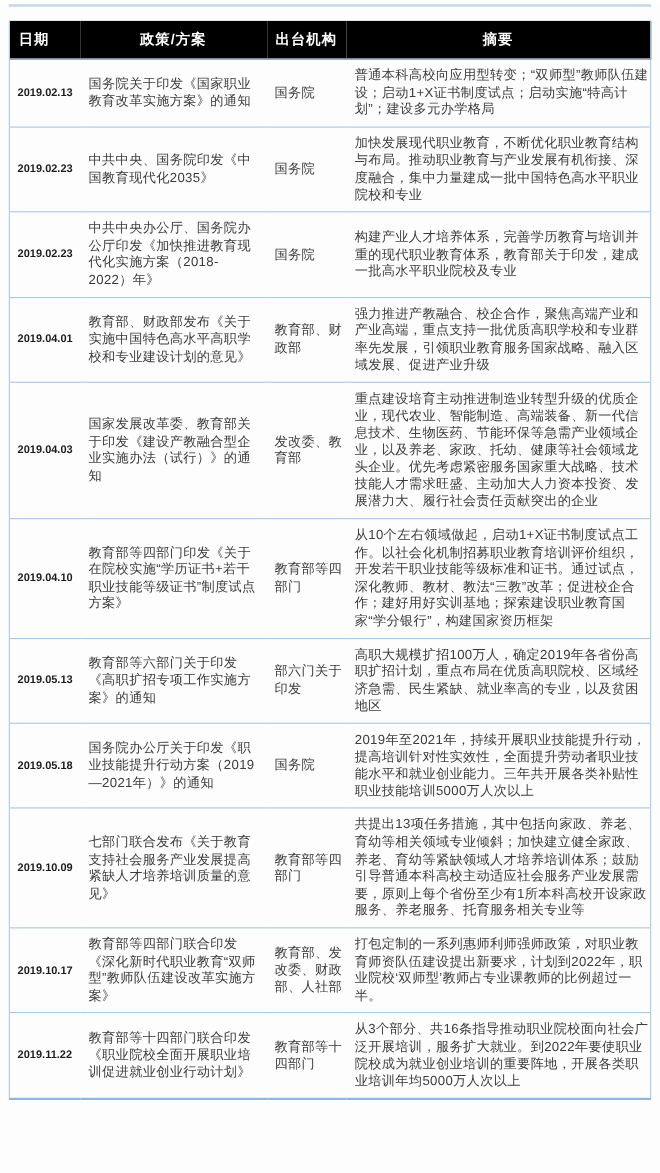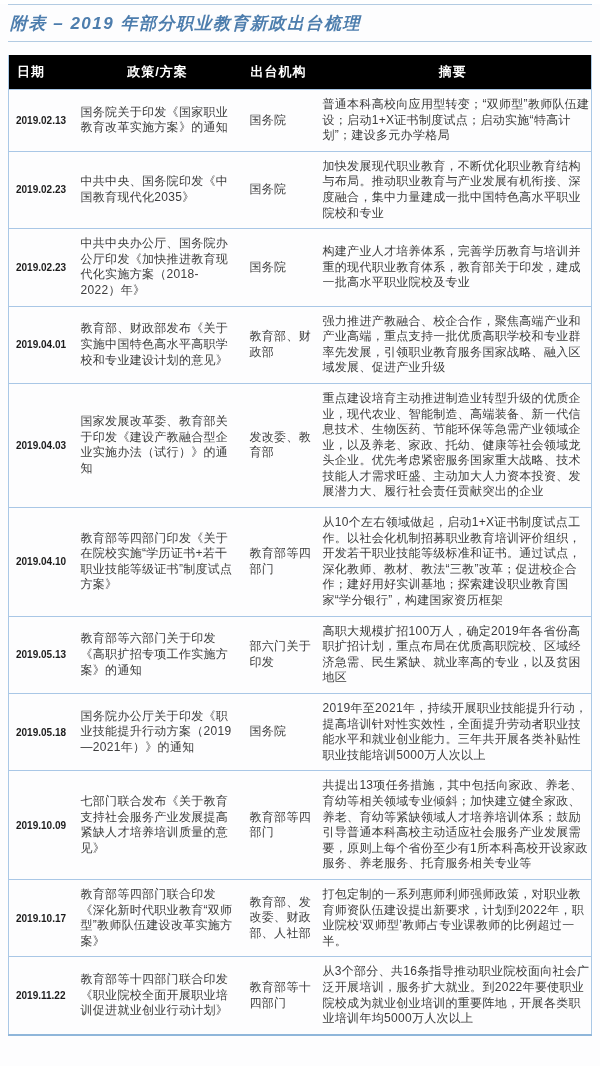--- a/index.html
+++ b/index.html
@@ -72,23 +72,20 @@
   td.cell-agency { padding-left: 7px; padding-right: 2px; margin-top: 48px; }
   td.cell-summary { padding-left: 8px; padding-right: 0; }
 </style>
 </head>
 <body>
 
 <div class="page">
 
   <hr class="rule rule-top">
 
-  <div class="title-wrap">
-    <div class="page-title">附表 – 2019 年部分职业教育新政出台梳理</div>
-  </div>
 
   <hr class="rule">
 
   <div class="gap"></div>
 
   <table class="policy-table">
     <colgroup>
       <col class="c-date">
       <col class="c-policy">
       <col class="c-agency">

